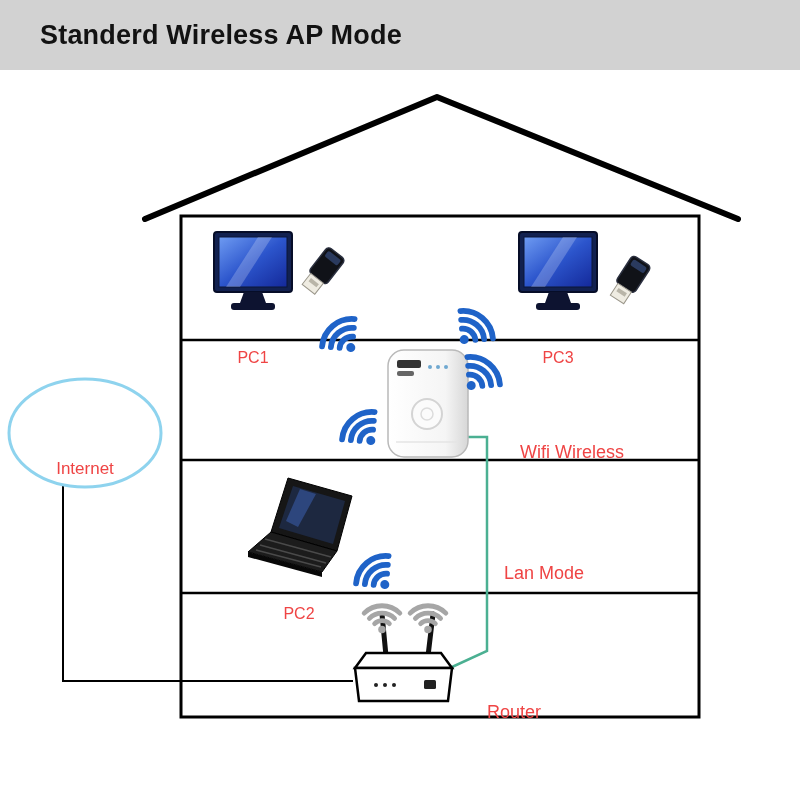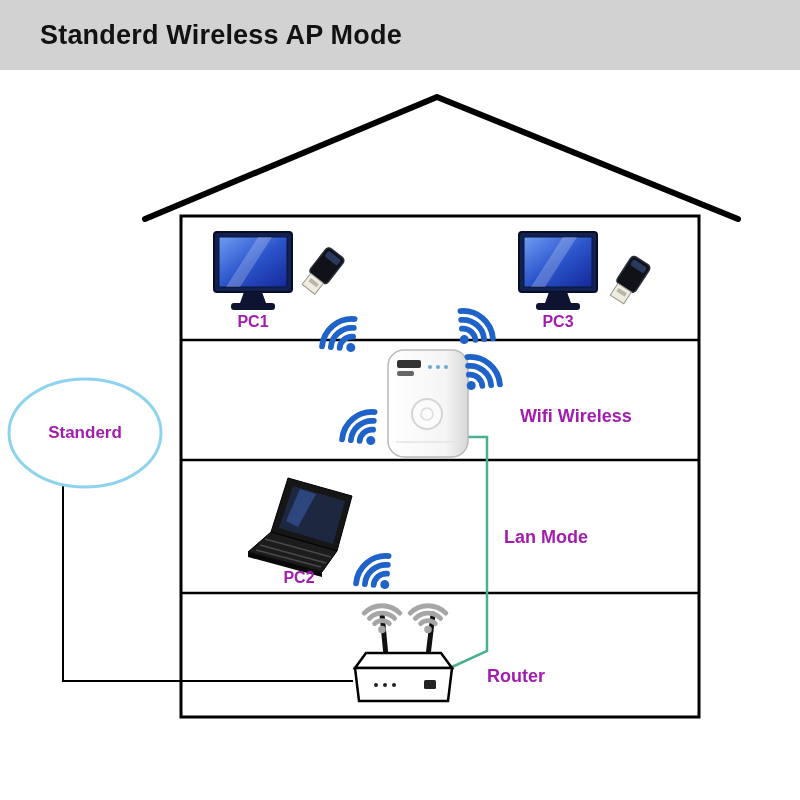--- a/index.html
+++ b/index.html
@@ -14,22 +14,23 @@
     position:absolute;top:0;left:0;width:800px;height:70px;
     background:#d2d2d2;
     display:flex;align-items:center;
     padding-left:40px;box-sizing:border-box;
   }
   .title{
     font-size:27px;font-weight:bold;color:#121212;letter-spacing:0.2px;
   }
   svg.diagram{position:absolute;top:0;left:0;}
   .lbl{
-    position:absolute;font-weight:bold;color:#a21caf;white-space:nowrap;
+    position:absolute;font-weight:normal;color:#ef4444;white-space:nowrap;
     font-size:18px;
+    margin-top:36px;
   }
   .lbl.small{font-size:16px;}
   .lbl.centerx{transform:translateX(-50%);}
   .lbl.centerxy{transform:translate(-50%,-50%);font-size:17px;}
 </style>
 </head>
 <body>
 
 <div class="stage">
 
@@ -130,18 +131,18 @@
     <use href="#wifi-shape" transform="translate(372,442) rotate(-40) scale(1.25)" stroke="#1f63c8" fill="#1f63c8"></use>
     <use href="#wifi-shape" transform="translate(470,387) rotate(40) scale(1.25)" stroke="#1f63c8" fill="#1f63c8"></use>
     <use href="#wifi-shape" transform="translate(386,586) rotate(-40) scale(1.25)" stroke="#1f63c8" fill="#1f63c8"></use>
 
     <use href="#wifi-shape" transform="translate(382,631) scale(1.05)" stroke="#a6a6a6" fill="#a6a6a6"></use>
     <use href="#wifi-shape" transform="translate(428,631) scale(1.05)" stroke="#a6a6a6" fill="#a6a6a6"></use>
   </svg>
 
   <div class="lbl small centerx" style="left:253px;top:313px;">PC1</div>
   <div class="lbl small centerx" style="left:558px;top:313px;">PC3</div>
-  <div class="lbl centerxy" style="left:85px;top:433px;">Standerd</div>
+  <div class="lbl centerxy" style="left:85px;top:433px;">Internet</div>
   <div class="lbl" style="left:520px;top:406px;">Wifi Wireless</div>
   <div class="lbl small centerx" style="left:299px;top:569px;">PC2</div>
   <div class="lbl" style="left:504px;top:527px;">Lan Mode</div>
   <div class="lbl" style="left:487px;top:666px;">Router</div>
 </div>
 
 </body></html>

